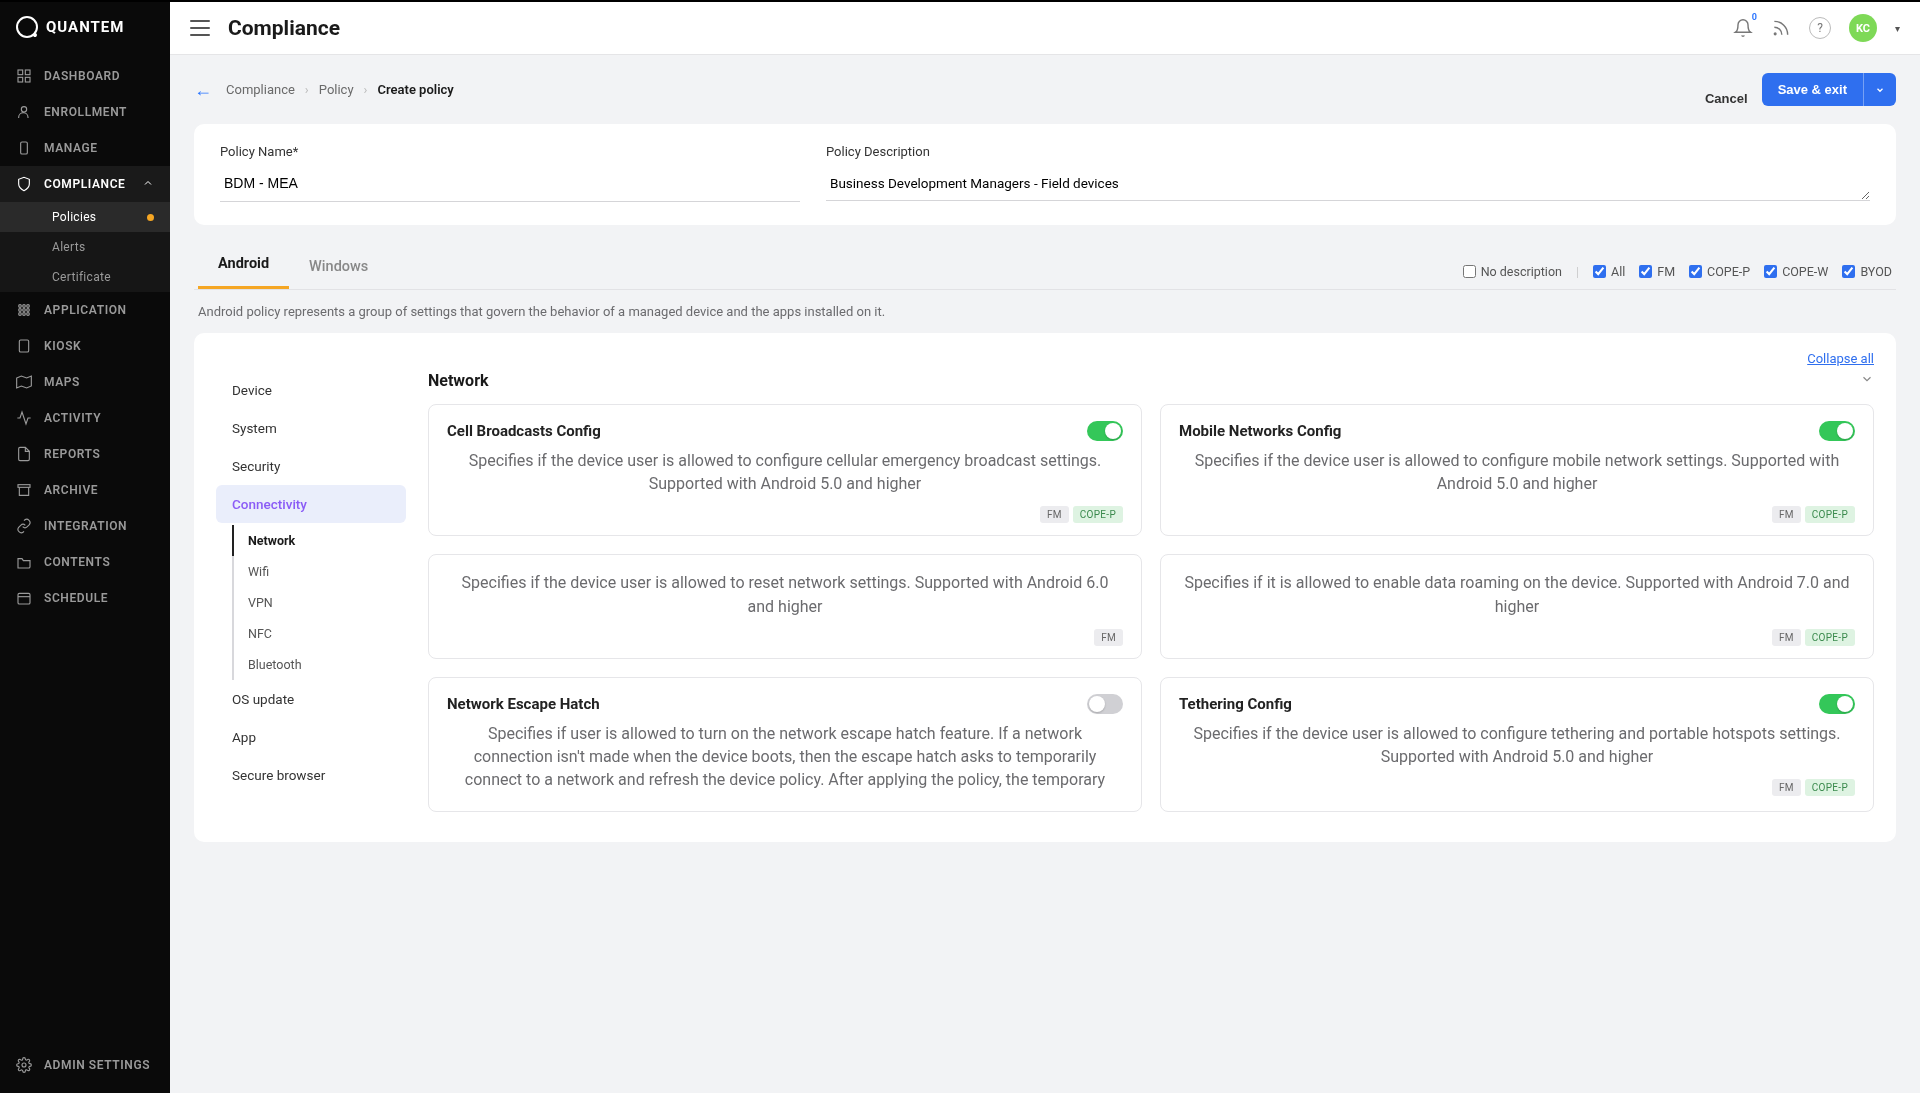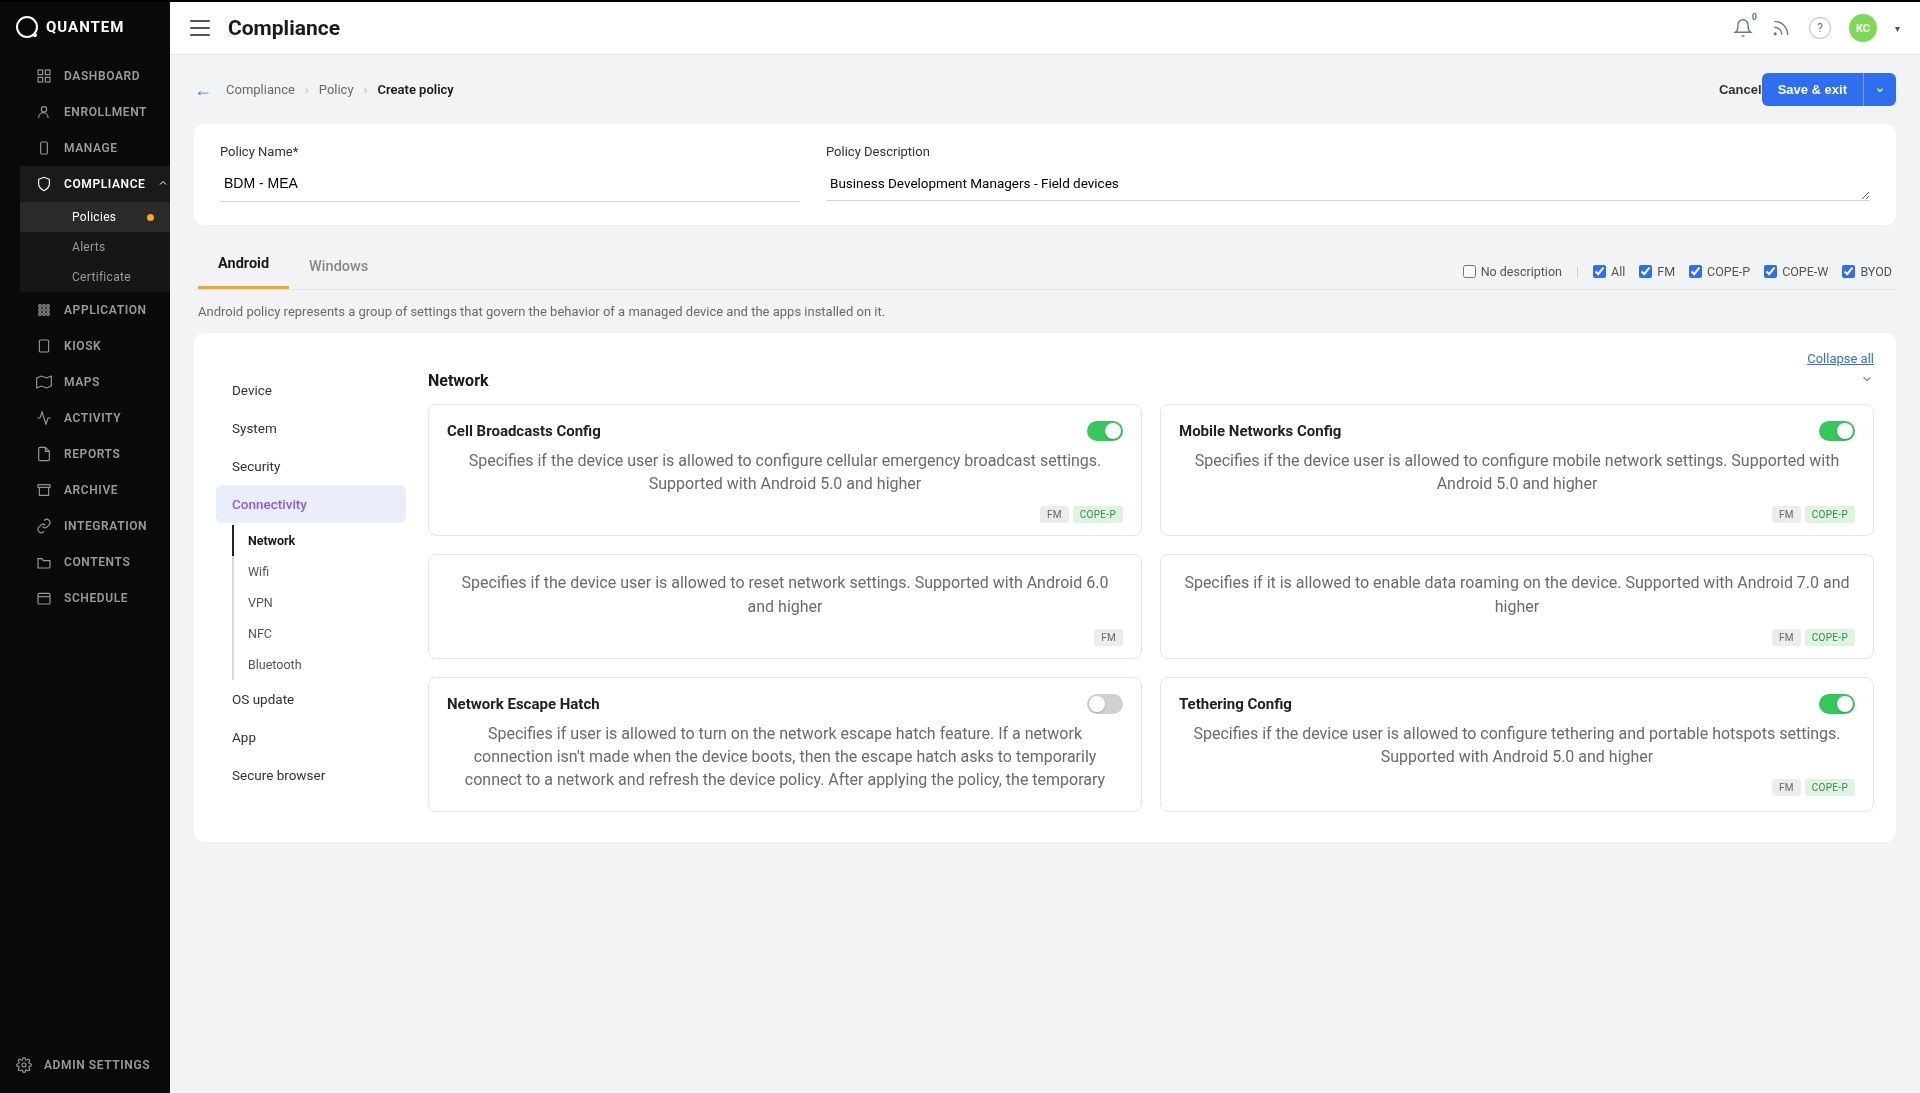--- a/index.html
+++ b/index.html
@@ -2,21 +2,21 @@
 <html><head>
 <meta charset="utf-8">
 <style>
 * { margin: 0; padding: 0; box-sizing: border-box; }
 body { font-family: -apple-system, BlinkMacSystemFont, "Segoe UI", Roboto, sans-serif; background: #f5f5f7; color: #1a1a1a; overflow: hidden; }
 .app { display: flex; height: 100vh; width: 100vw; border-top: 2px solid #000; }
 .sidebar { width: 170px; background: #0a0a0a; color: #fff; display: flex; flex-direction: column; }
 .logo { display: flex; align-items: center; gap: 8px; padding: 14px 16px; font-weight: 700; letter-spacing: 1px; font-size: 15px; }
 .logo-icon { width: 22px; height: 22px; border: 2.5px solid #fff; border-radius: 50%; position: relative; }
 .logo-icon::after { content:""; position:absolute; width:4px; height:4px; background:#fff; border-radius:50%; right:-1px; bottom:-1px; transform: rotate(45deg); }
-.nav { flex: 1; overflow-y: auto; padding-top: 6px; margin-left: 20px; }
+.nav { flex: 1; overflow-y: auto; padding-top: 6px; }
 .nav-item { display: flex; align-items: center; gap: 12px; padding: 10px 16px; font-size: 12px; letter-spacing: 0.6px; color: #9a9a9a; cursor: pointer; font-weight: 600; }
 .nav-item.active { color: #fff; background: #1a1a1a; }
 .nav-icon { width: 16px; height: 16px; flex-shrink: 0; display: inline-flex; align-items: center; justify-content: center; }
 .nav-icon svg { width: 16px; height: 16px; stroke: currentColor; fill: none; stroke-width: 1.7; }
 .nav-chevron { margin-left: auto; }
 .subnav { background: #161616; }
 .subnav-item { display: flex; align-items: center; padding: 8px 16px 8px 52px; font-size: 12px; color: #9a9a9a; cursor: pointer; letter-spacing: 0.3px; }
 .subnav-item.active { color: #fff; background: #2a2a2a; }
 .subnav-dot { width: 7px; height: 7px; border-radius: 50%; background: #f5a623; margin-left: auto; }
 .nav-bottom { padding-bottom: 10px; }
@@ -31,21 +31,21 @@
 .badge-count { position: absolute; top: -6px; right: -4px; font-size: 9px; color: #2f78ff; font-weight: 700; }
 .help-circle { width: 22px; height: 22px; border: 1.5px solid #bbb; border-radius: 50%; display: flex; align-items: center; justify-content: center; font-size: 12px; color: #777; cursor: pointer; }
 .avatar { width: 28px; height: 28px; border-radius: 50%; background: #7ed957; color: #fff; display: flex; align-items: center; justify-content: center; font-size: 11px; font-weight: 700; cursor: pointer; }
 .caret-down { font-size: 10px; color: #555; }
 .content { flex: 1; overflow-y: auto; background: #f2f3f5; padding: 18px 24px; }
 .bc-row { display: flex; align-items: center; gap: 14px; margin-bottom: 18px; }
 .back-arrow { color: #2f78ff; cursor: pointer; font-size: 18px; }
 .breadcrumb { display: flex; align-items: center; gap: 10px; font-size: 13px; color: #6a6a6a; }
 .breadcrumb .sep { color: #bbb; }
 .breadcrumb .current { color: #1a1a1a; font-weight: 600; }
-.bc-actions { margin-left: auto; display: flex; align-items: center; }
+.bc-actions { margin-left: auto; display: flex; align-items: flex-end; gap: 14px; }
 .btn-cancel { background: none; border: none; font-size: 13px; font-weight: 600; color: #333; cursor: pointer; }
 .btn-save-group { display: flex; }
 .btn-save { background: #2f6fef; color: #fff; border: none; padding: 9px 16px; font-size: 13px; font-weight: 600; border-radius: 6px 0 0 6px; cursor: pointer; }
 .btn-save-drop { background: #2f6fef; color: #fff; border: none; border-left: 1px solid rgba(255,255,255,0.35); padding: 9px 11px; border-radius: 0 6px 6px 0; cursor: pointer; display:flex; align-items:center; }
 .card { background: #fff; border-radius: 10px; padding: 20px 26px; margin-bottom: 18px; }
 .form-row { display: flex; gap: 26px; }
 .form-col { flex: 1; }
 .form-col.wide { flex: 1.8; }
 .field-label { font-size: 13px; color: #333; margin-bottom: 6px; }
 .text-input { width: 100%; border: none; border-bottom: 1.5px solid #d5d5d8; padding: 10px 4px; font-size: 14px; outline: none; background: transparent; }

